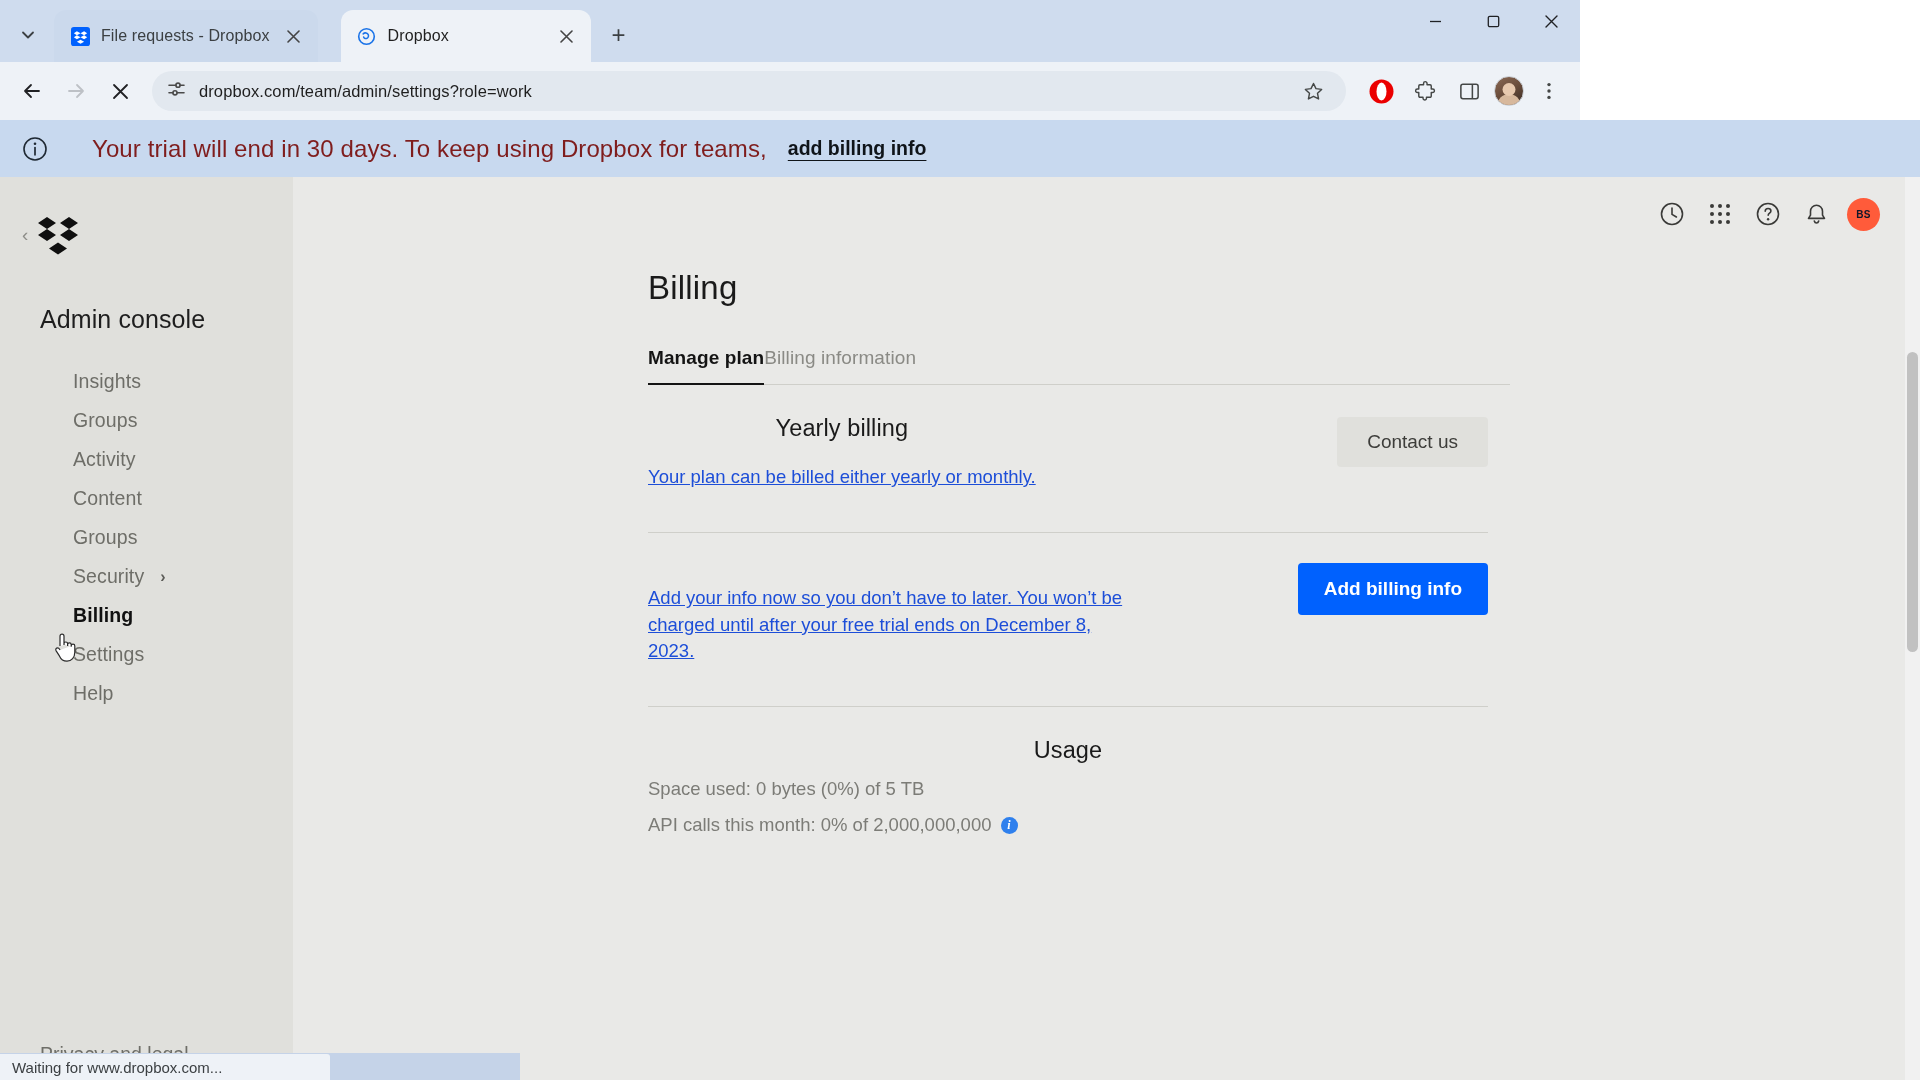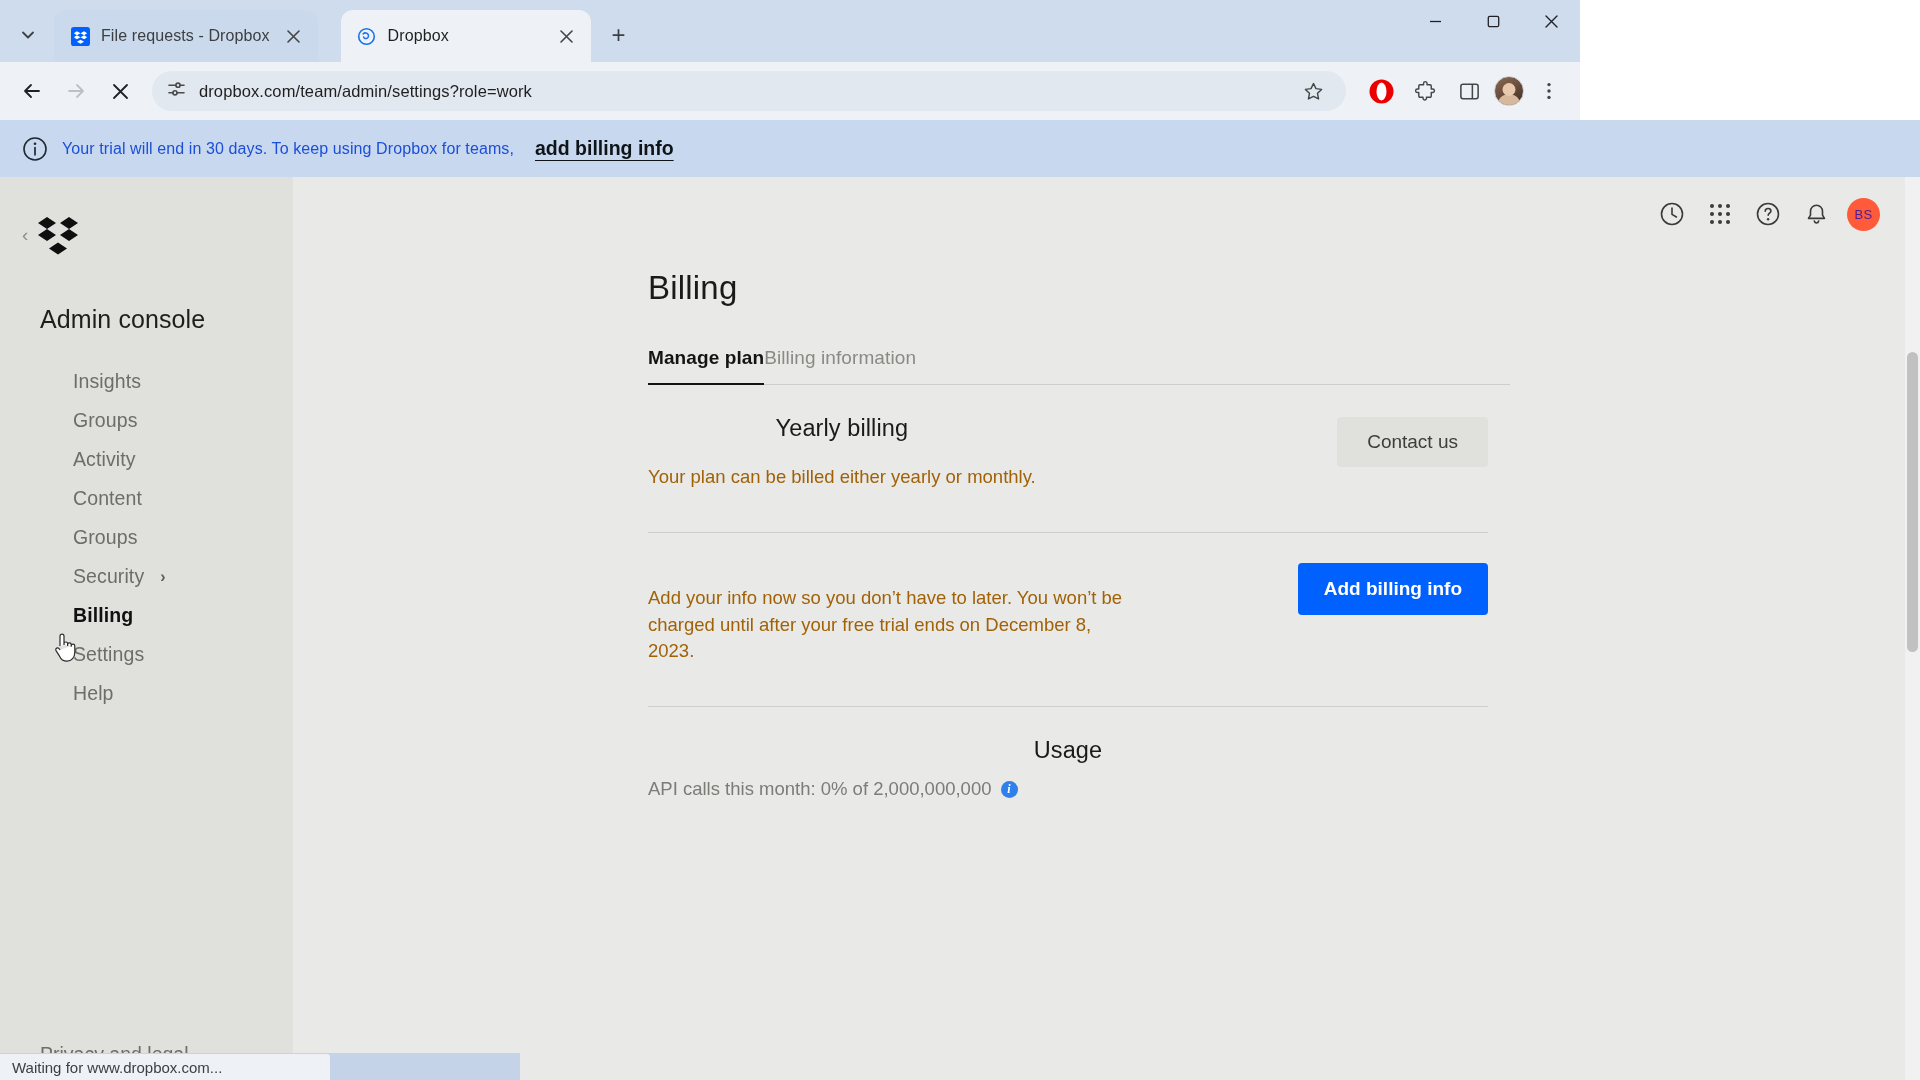--- a/index.html
+++ b/index.html
@@ -97,21 +97,21 @@
 
   
   .viewport { width: 1920px; height: 960px; background: #fff; position: relative; overflow: hidden; }
 
   
   .banner {
     height: 57px; background: #c8d9ef;
     display: flex; align-items: center; gap: 14px; padding-left: 22px;
   }
   .banner-icon { width: 26px; height: 26px; flex: 0 0 26px; color: #1f2933; }
-  .banner-text { font-size: 16px; color: #1d4ed8; letter-spacing: .1px; }
+  .banner-text { font-size: 24px; color: #7f1d1d; letter-spacing: .1px; margin-left: 30px; }
   .banner-link {
     font-size: 19.5px; color: #0f1419; font-weight: 700;
     text-decoration: underline; text-underline-offset: 5px; cursor: pointer;
     margin-left: 7px;
   }
 
   .body-area { display: flex; height: 903px; }
 
   
   .sidebar {
@@ -146,42 +146,42 @@
   .main-topbar {
     height: 74px; display: flex; align-items: center; justify-content: flex-end;
     gap: 14px; padding-right: 40px;
   }
   .top-icon {
     width: 34px; height: 34px; display: flex; align-items: center; justify-content: center;
     color: #3a3a38; cursor: pointer;
   }
   .user-avatar {
     width: 33px; height: 33px; border-radius: 50%; background: #ff5b3a;
-    color: #4c1d95; font-size: 13px; font-weight: 400;
+    color: #0f172a; font-size: 10px; font-weight: 700;
     display: flex; align-items: center; justify-content: center; cursor: pointer;
     letter-spacing: .3px;
   }
 
   .content { padding: 18px 0 0 355px; }
   .page-title { font-size: 33px; color: #1a1a1a; letter-spacing: .2px; }
 
   .tabs { display: flex; margin-top: 40px; position: relative; }
   .ctab {
     font-size: 19px; color: #8a8a85; padding-bottom: 14px; cursor: pointer; letter-spacing: .1px;
   }
   .ctab.active { color: #141414; font-weight: 700; border-bottom: 2.5px solid #141414; }
   .tabs-wrap { position: relative; width: 862px; }
   .tabs-baseline { width: 862px; height: 1px; background: #cfcfca; margin-top: -1px; }
 
   .section { width: 840px; padding-top: 30px; position: relative; }
   .sec-head {
     display: flex; justify-content: space-between; align-items: flex-start; gap: 40px;
   }
   .sec-title { font-size: 23.5px; color: #1a1a1a; letter-spacing: .1px; text-align: center; }
-  .sec-desc { font-size: 18.5px; color: #a16207; margin-top: 22px; line-height: 1.42; max-width: 480px; }
+  .sec-desc { font-size: 18.5px; color: #1d4ed8; margin-top: 22px; line-height: 1.42; max-width: 480px; text-decoration: underline; }
   .sec-rule { width: 840px; height: 1px; background: #cfcfca; margin-top: 42px; }
 
   .btn {
     border: none; border-radius: 4px; cursor: pointer; white-space: nowrap;
     font-family: "Liberation Sans", sans-serif;
   }
   .btn-secondary {
     background: #e0e0dc; color: #3d3d3a; font-size: 19px;
     padding: 14px 30px; margin-top: 2px;
   }
@@ -473,20 +473,23 @@
                 <div class="sec-desc">Add your info now so you don’t have to later. You won’t be charged until after your free trial ends on December 8, 2023.</div>
               </div>
               <button class="btn btn-primary">Add billing info</button>
             </div>
             <div class="sec-rule"></div>
           </div>
 
           <div class="section">
             <div class="sec-title">Usage</div>
             <div class="usage-line">
+              <span>Space used: 0 bytes (0%) of 5 TB</span>
+            </div>
+            <div class="usage-line">
               <span>API calls this month: 0% of 2,000,000,000</span>
               <span class="info-dot">i</span>
             </div>
           </div>
         </div>
 
         <div class="vscroll">
           <div class="vthumb"></div>
         </div>
       </div>

